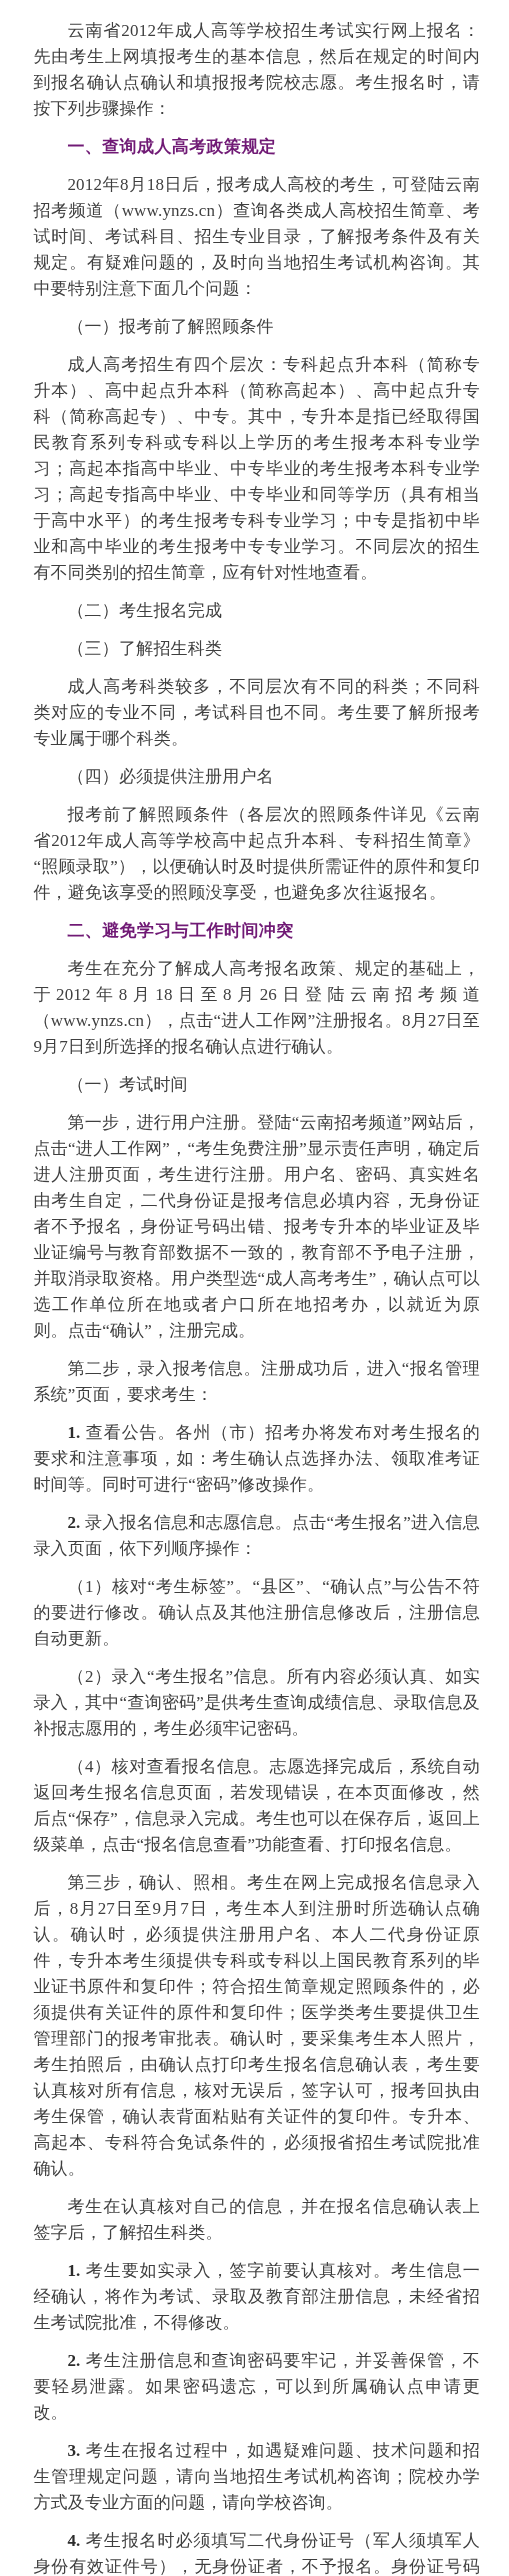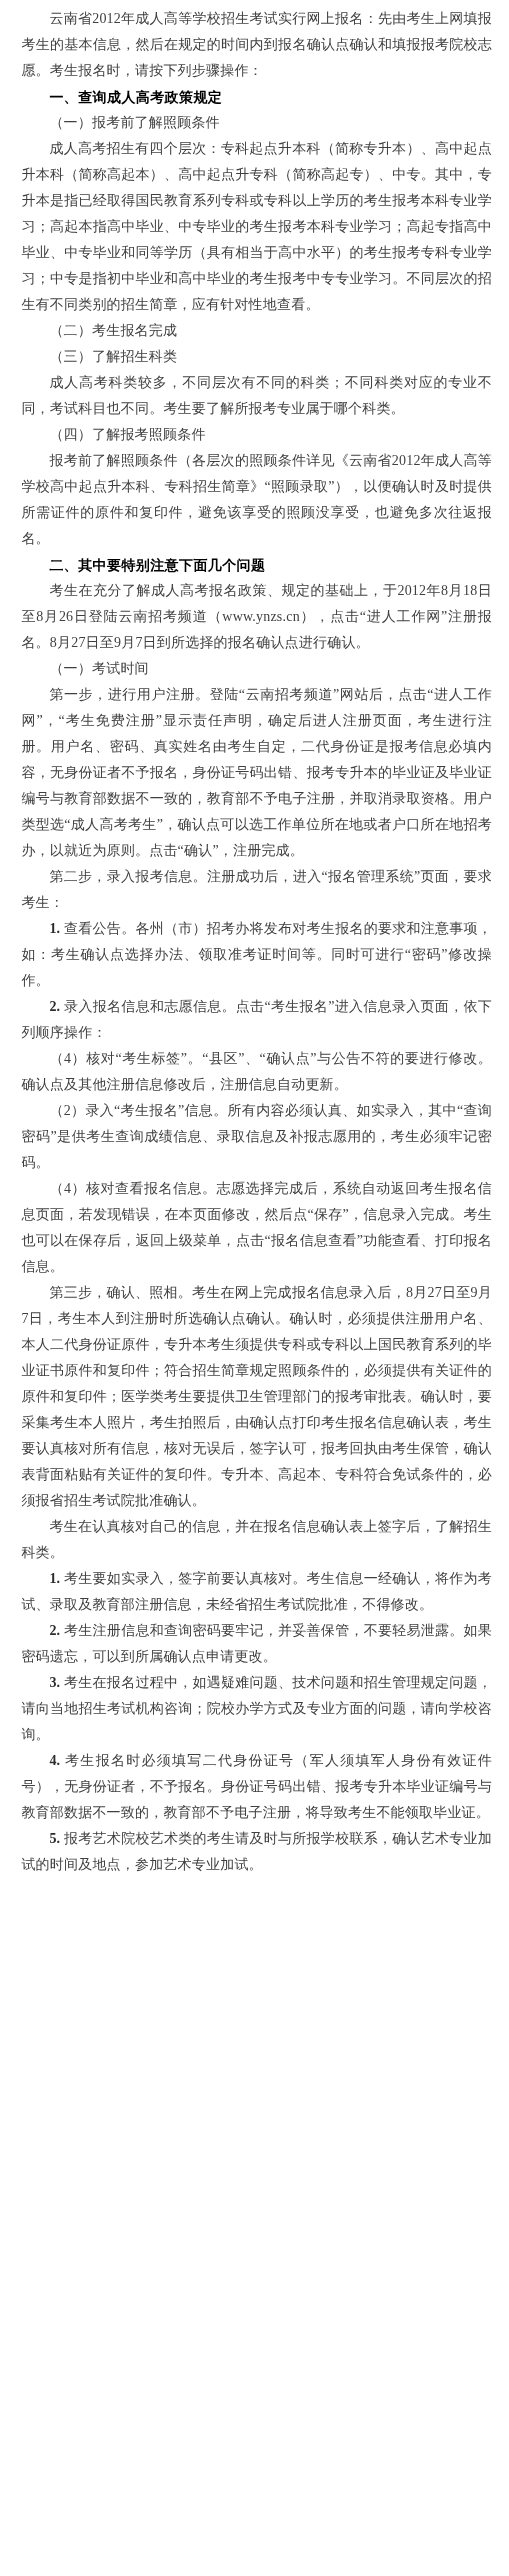--- a/index.html
+++ b/index.html
@@ -11,63 +11,64 @@
     width: 509px;
     min-height: 2576px;
     font-family: "Liberation Serif", serif;
   }
   .doc {
     padding: 5.7px 17px 8.5px 21.4px;
     box-sizing: border-box;
     width: 509px;
   }
   .doc p {
-    margin: 0;
+    margin: 12px;
     padding: 0;
-    font-size: 14px;
+    font-size: 17px;
     line-height: 26px;
     color: #3f3f3f;
     text-align: justify;
     text-indent: 2em;
     font-family: "Liberation Serif", serif;
     letter-spacing: 0.2px;
   }
   .doc p.heading {
     font-family: "Liberation Sans", sans-serif;
     font-weight: bold;
-    color: #000000;
+    color: #701a75;
     letter-spacing: 0.4px;
   }
   .doc p .lead {
     font-weight: bold;
     color: #2c2c2c;
   }
 </style>
 </head>
 <body>
 
 <div class="doc">
   <div id="doc-body">
       <p class="body">云南省2012年成人高等学校招生考试实行网上报名：先由考生上网填报考生的基本信息，然后在规定的时间内到报名确认点确认和填报报考院校志愿。考生报名时，请按下列步骤操作：</p>
       <p class="heading">一、查询成人高考政策规定</p>
+      <p class="body">2012年8月18日后，报考成人高校的考生，可登陆云南招考频道（www.ynzs.cn）查询各类成人高校招生简章、考试时间、考试科目、招生专业目录，了解报考条件及有关规定。有疑难问题的，及时向当地招生考试机构咨询。其中要特别注意下面几个问题：</p>
       <p class="body">（一）报考前了解照顾条件</p>
       <p class="body">成人高考招生有四个层次：专科起点升本科（简称专升本）、高中起点升本科（简称高起本）、高中起点升专科（简称高起专）、中专。其中，专升本是指已经取得国民教育系列专科或专科以上学历的考生报考本科专业学习；高起本指高中毕业、中专毕业的考生报考本科专业学习；高起专指高中毕业、中专毕业和同等学历（具有相当于高中水平）的考生报考专科专业学习；中专是指初中毕业和高中毕业的考生报考中专专业学习。不同层次的招生有不同类别的招生简章，应有针对性地查看。</p>
       <p class="body">（二）考生报名完成</p>
       <p class="body">（三）了解招生科类</p>
       <p class="body">成人高考科类较多，不同层次有不同的科类；不同科类对应的专业不同，考试科目也不同。考生要了解所报考专业属于哪个科类。</p>
-      <p class="body">（四）了解报考照顾条件</p>
+      <p class="body">（四）必须提供注册用户名</p>
       <p class="body">报考前了解照顾条件（各层次的照顾条件详见《云南省2012年成人高等学校高中起点升本科、专科招生简章》“照顾录取”），以便确认时及时提供所需证件的原件和复印件，避免该享受的照顾没享受，也避免多次往返报名。</p>
-      <p class="heading">二、其中要特别注意下面几个问题</p>
+      <p class="heading">二、避免学习与工作时间冲突</p>
       <p class="body">考生在充分了解成人高考报名政策、规定的基础上，于2012年8月18日至8月26日登陆云南招考频道（www.ynzs.cn），点击“进人工作网”注册报名。8月27日至9月7日到所选择的报名确认点进行确认。</p>
       <p class="body">（一）考试时间</p>
       <p class="body">第一步，进行用户注册。登陆“云南招考频道”网站后，点击“进人工作网”，“考生免费注册”显示责任声明，确定后进人注册页面，考生进行注册。用户名、密码、真实姓名由考生自定，二代身份证是报考信息必填内容，无身份证者不予报名，身份证号码出错、报考专升本的毕业证及毕业证编号与教育部数据不一致的，教育部不予电子注册，并取消录取资格。用户类型选“成人高考考生”，确认点可以选工作单位所在地或者户口所在地招考办，以就近为原则。点击“确认”，注册完成。</p>
       <p class="body">第二步，录入报考信息。注册成功后，进入“报名管理系统”页面，要求考生：</p>
       <p class="numbered"><span class="lead">1. </span>查看公告。各州（市）招考办将发布对考生报名的要求和注意事项，如：考生确认点选择办法、领取准考证时间等。同时可进行“密码”修改操作。</p>
       <p class="numbered"><span class="lead">2. </span>录入报名信息和志愿信息。点击“考生报名”进入信息录入页面，依下列顺序操作：</p>
-      <p class="body">（4）核对“考生标签”。“县区”、“确认点”与公告不符的要进行修改。确认点及其他注册信息修改后，注册信息自动更新。</p>
+      <p class="body">（1）核对“考生标签”。“县区”、“确认点”与公告不符的要进行修改。确认点及其他注册信息修改后，注册信息自动更新。</p>
       <p class="body">（2）录入“考生报名”信息。所有内容必须认真、如实录入，其中“查询密码”是供考生查询成绩信息、录取信息及补报志愿用的，考生必须牢记密码。</p>
       <p class="body">（4）核对查看报名信息。志愿选择完成后，系统自动返回考生报名信息页面，若发现错误，在本页面修改，然后点“保存”，信息录入完成。考生也可以在保存后，返回上级菜单，点击“报名信息查看”功能查看、打印报名信息。</p>
       <p class="body">第三步，确认、照相。考生在网上完成报名信息录入后，8月27日至9月7日，考生本人到注册时所选确认点确认。确认时，必须提供注册用户名、本人二代身份证原件，专升本考生须提供专科或专科以上国民教育系列的毕业证书原件和复印件；符合招生简章规定照顾条件的，必须提供有关证件的原件和复印件；医学类考生要提供卫生管理部门的报考审批表。确认时，要采集考生本人照片，考生拍照后，由确认点打印考生报名信息确认表，考生要认真核对所有信息，核对无误后，签字认可，报考回执由考生保管，确认表背面粘贴有关证件的复印件。专升本、高起本、专科符合免试条件的，必须报省招生考试院批准确认。</p>
       <p class="body">考生在认真核对自己的信息，并在报名信息确认表上签字后，了解招生科类。</p>
       <p class="numbered"><span class="lead">1. </span>考生要如实录入，签字前要认真核对。考生信息一经确认，将作为考试、录取及教育部注册信息，未经省招生考试院批准，不得修改。</p>
       <p class="numbered"><span class="lead">2. </span>考生注册信息和查询密码要牢记，并妥善保管，不要轻易泄露。如果密码遗忘，可以到所属确认点申请更改。</p>
       <p class="numbered"><span class="lead">3. </span>考生在报名过程中，如遇疑难问题、技术问题和招生管理规定问题，请向当地招生考试机构咨询；院校办学方式及专业方面的问题，请向学校咨询。</p>
       <p class="numbered"><span class="lead">4. </span>考生报名时必须填写二代身份证号（军人须填军人身份有效证件号），无身份证者，不予报名。身份证号码出错、报考专升本毕业证编号与教育部数据不一致的，教育部不予电子注册，将导致考生不能领取毕业证。</p>
       <p class="numbered"><span class="lead">5. </span>报考艺术院校艺术类的考生请及时与所报学校联系，确认艺术专业加试的时间及地点，参加艺术专业加试。</p>
     </div>

